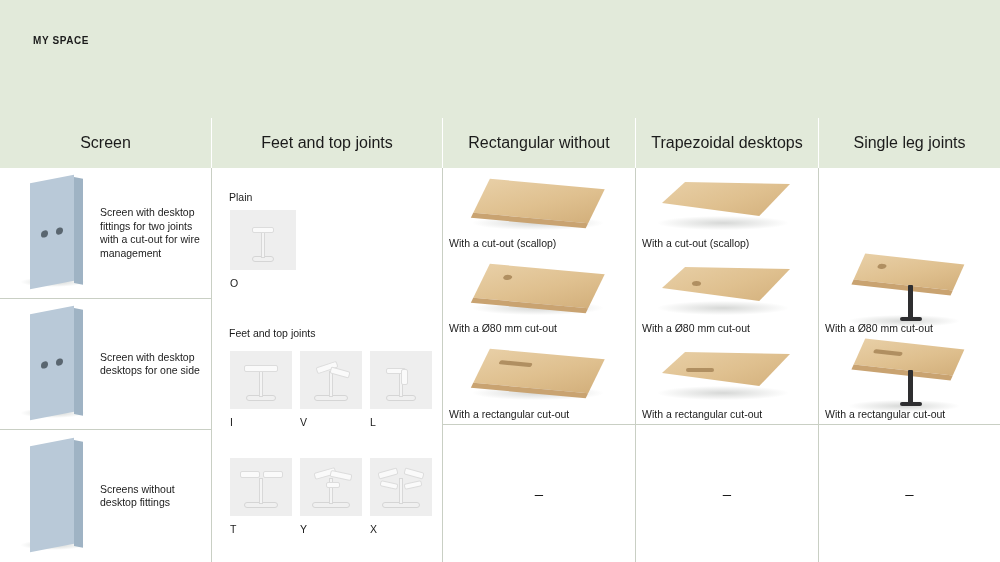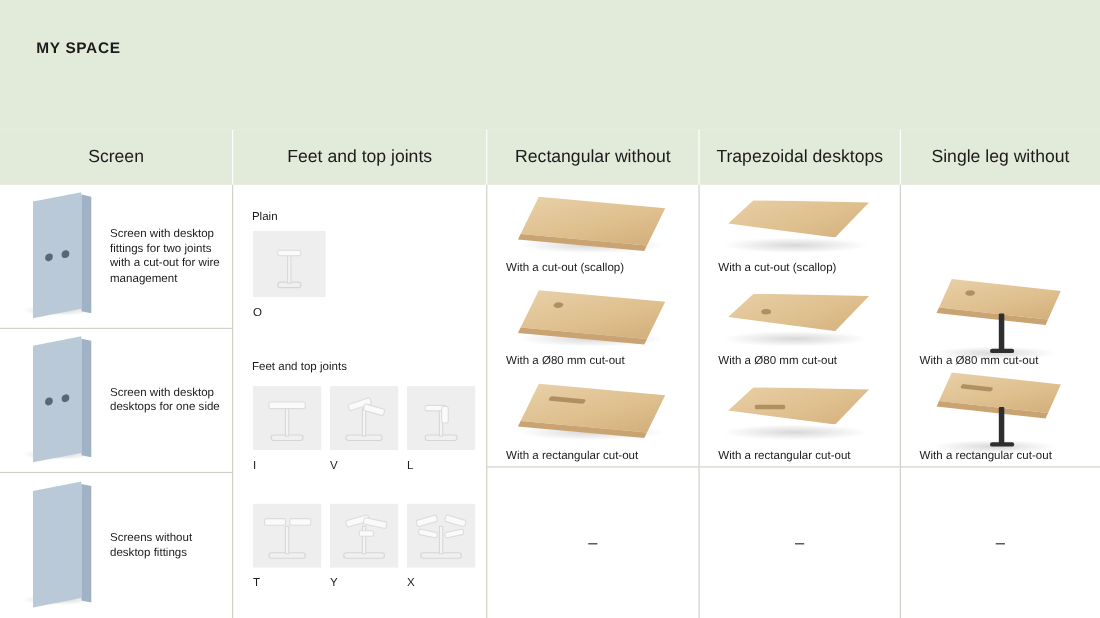--- a/index.html
+++ b/index.html
@@ -11,21 +11,21 @@
   }
   .page { position: relative; width: 1000px; height: 562px; }
 
   
   .header-band {
     position: absolute; left: 0; top: 0; width: 1000px; height: 118px;
     background: #e2eada;
   }
   .brand {
     position: absolute; left: 33px; top: 35px;
-    font-size: 14px; font-weight: bold; letter-spacing: 0.6px;
+    font-size: 10px; font-weight: bold; letter-spacing: 0.6px;
     color: #1b1b1b;
   }
 
   
   .colhead-row {
     position: absolute; left: 0; top: 118px; width: 1000px; height: 50px;
     background: #e2eada;
     display: flex;
   }
   .colhead {
@@ -110,21 +110,21 @@
   .fit-arm  { position: absolute; background: #fafafa; border: 1px solid #dcdcdc; border-radius: 2px; }
 
   
   .desk-cell {
     position: relative;
     height: 85px;
     display: flex; flex-direction: column; justify-content: flex-start;
   }
   .desk-cap {
     font-size: 10.5px; color: #1b1b1b;
-    position: absolute; left: 17px; bottom: 4px;
+    position: absolute; left: 6px; bottom: 4px;
   }
   .dash-cell {
     position: absolute; left: 0; width: 100%; top: 256px; height: 138px;
     border-top: 1px solid #c9cfc4;
     display: flex; align-items: center; justify-content: center;
     font-size: 15px; color: #1b1b1b;
   }
 
   
   .wood { position: absolute; }
@@ -162,21 +162,21 @@
 
   <div class="header-band">
     <div class="brand">MY SPACE</div>
   </div>
 
   <div class="colhead-row">
     <div class="colhead w1">Screen</div>
     <div class="colhead w2">Feet and top joints</div>
     <div class="colhead w3">Rectangular without</div>
     <div class="colhead w4">Trapezoidal desktops</div>
-    <div class="colhead w5">Single leg without</div>
+    <div class="colhead w5">Single leg joints</div>
   </div>
 
   <div class="body-grid">
 
     <div class="col w1">
 
       <div class="screen-cell">
         <div class="screen-img">
           <div class="felt-shadow"></div>
           <div class="felt with-side">

